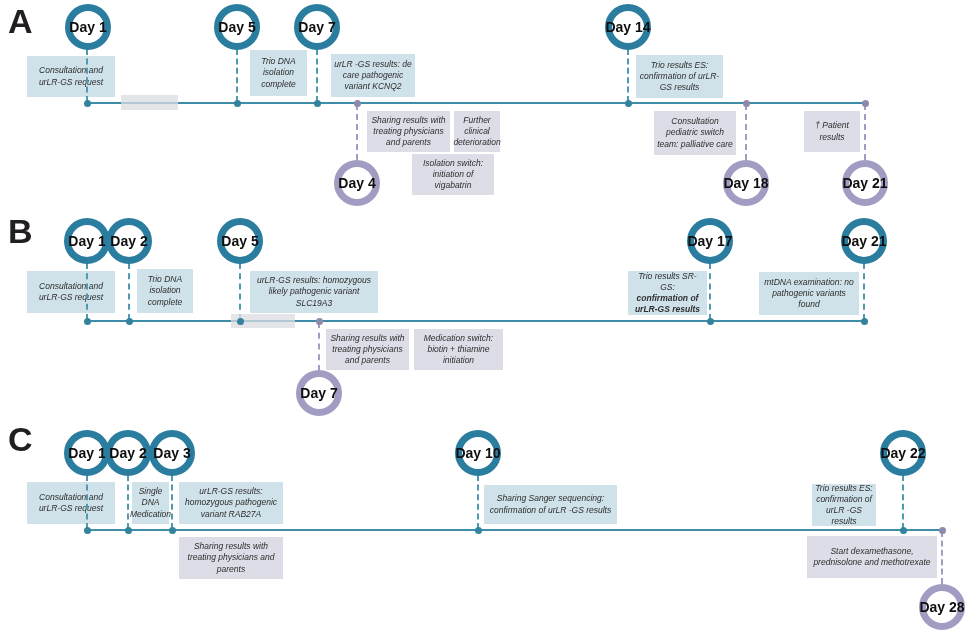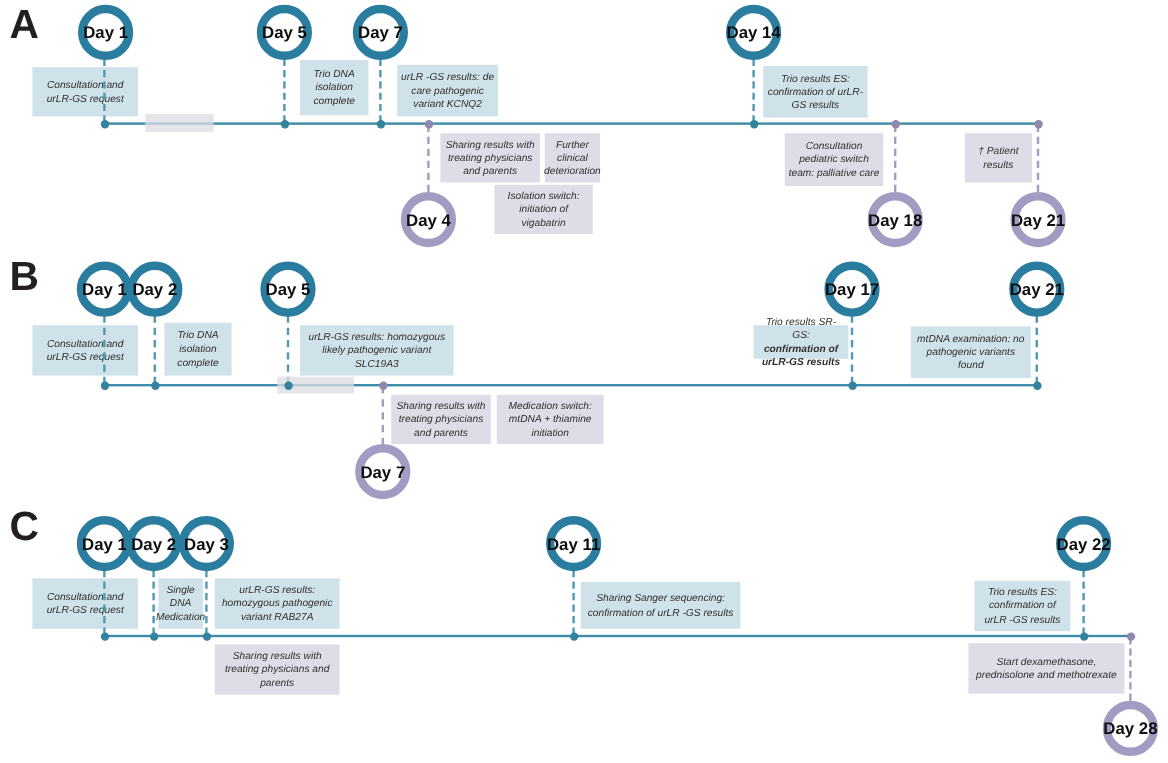--- a/index.html
+++ b/index.html
@@ -84,27 +84,27 @@
   </div>
 
   <div>
     <div class="letter" style="left:8px;top:212px">B</div>
     <div class="tl" style="left:87px;top:320px;width:778px"></div>
     <div class="hl" style="left:231px;top:314px;width:64px;height:14px"></div>
 
     <div class="box teal" style="left:27px;top:271px;width:88px;height:42px">Consultation and urLR-GS request</div>
     <div class="box teal" style="left:137px;top:269px;width:56px;height:44px">Trio DNA isolation complete</div>
     <div class="box teal" style="left:250px;top:271px;width:128px;height:42px">urLR-GS results: homozygous likely pathogenic variant SLC19A3</div>
-    <div class="box teal" style="left:628px;top:271px;width:79px;height:28px">
+    <div class="box teal" style="left:628px;top:271px;width:79px;height:44px">
       <span>Trio results SR-GS:</span>
       <span class="bold">confirmation of urLR-GS results</span>
     </div>
     <div class="box teal" style="left:759px;top:272px;width:100px;height:43px">mtDNA examination: no pathogenic variants found</div>
     <div class="box gray" style="left:326px;top:329px;width:83px;height:41px">Sharing results with treating physicians and parents</div>
-    <div class="box gray" style="left:414px;top:329px;width:89px;height:41px">Medication switch: mtDNA + thiamine initiation</div>
+    <div class="box gray" style="left:414px;top:329px;width:89px;height:41px">Medication switch: biotin + thiamine initiation</div>
 
     <div class="conn" style="left:86px;top:263px;height:57px"></div>
     <div class="conn" style="left:128px;top:263px;height:57px"></div>
     <div class="conn" style="left:239px;top:263px;height:57px"></div>
     <div class="conn" style="left:709px;top:263px;height:57px"></div>
     <div class="conn" style="left:863px;top:263px;height:57px"></div>
     <div class="conn purple" style="left:318px;top:322px;height:49px"></div>
 
     <div class="dot" style="left:84px;top:318px"></div>
     <div class="dot" style="left:126px;top:318px"></div>
@@ -134,21 +134,21 @@
   </div>
 
   <div>
     <div class="letter" style="left:8px;top:420px">C</div>
     <div class="tl" style="left:87px;top:529px;width:858px"></div>
 
     <div class="box teal" style="left:27px;top:482px;width:88px;height:42px">Consultation and urLR-GS request</div>
     <div class="box teal" style="left:132px;top:482px;width:37px;height:42px">Single DNA Medication</div>
     <div class="box teal" style="left:179px;top:482px;width:104px;height:42px">urLR-GS results: homozygous pathogenic variant RAB27A</div>
     <div class="box teal" style="left:484px;top:485px;width:133px;height:39px">Sharing Sanger sequencing: confirmation of urLR -GS results</div>
-    <div class="box teal" style="left:812px;top:484px;width:80px;height:42px">Trio results ES: confirmation of urLR -GS results</div>
+    <div class="box teal" style="left:812px;top:484px;width:64px;height:42px">Trio results ES: confirmation of urLR -GS results</div>
     <div class="box gray" style="left:179px;top:537px;width:104px;height:42px">Sharing results with treating physicians and parents</div>
     <div class="box gray" style="left:807px;top:536px;width:130px;height:42px">Start dexamethasone, prednisolone and methotrexate</div>
 
     <div class="conn" style="left:86px;top:475px;height:54px"></div>
     <div class="conn" style="left:127px;top:475px;height:54px"></div>
     <div class="conn" style="left:171px;top:475px;height:54px"></div>
     <div class="conn" style="left:477px;top:475px;height:54px"></div>
     <div class="conn" style="left:902px;top:475px;height:54px"></div>
     <div class="conn purple" style="left:941px;top:531px;height:53px"></div>
 
@@ -162,21 +162,21 @@
     <div class="circle" style="left:64px;top:430px">
         <span>Day 1</span>
       </div>
     <div class="circle" style="left:105px;top:430px">
         <span>Day 2</span>
       </div>
     <div class="circle" style="left:149px;top:430px">
         <span>Day 3</span>
       </div>
     <div class="circle" style="left:455px;top:430px">
-        <span>Day 11</span>
+        <span>Day 10</span>
       </div>
     <div class="circle" style="left:880px;top:430px">
         <span>Day 22</span>
       </div>
     <div class="circle purple" style="left:919px;top:584px">
         <span>Day 28</span>
       </div>
   </div>
 
 </div>

